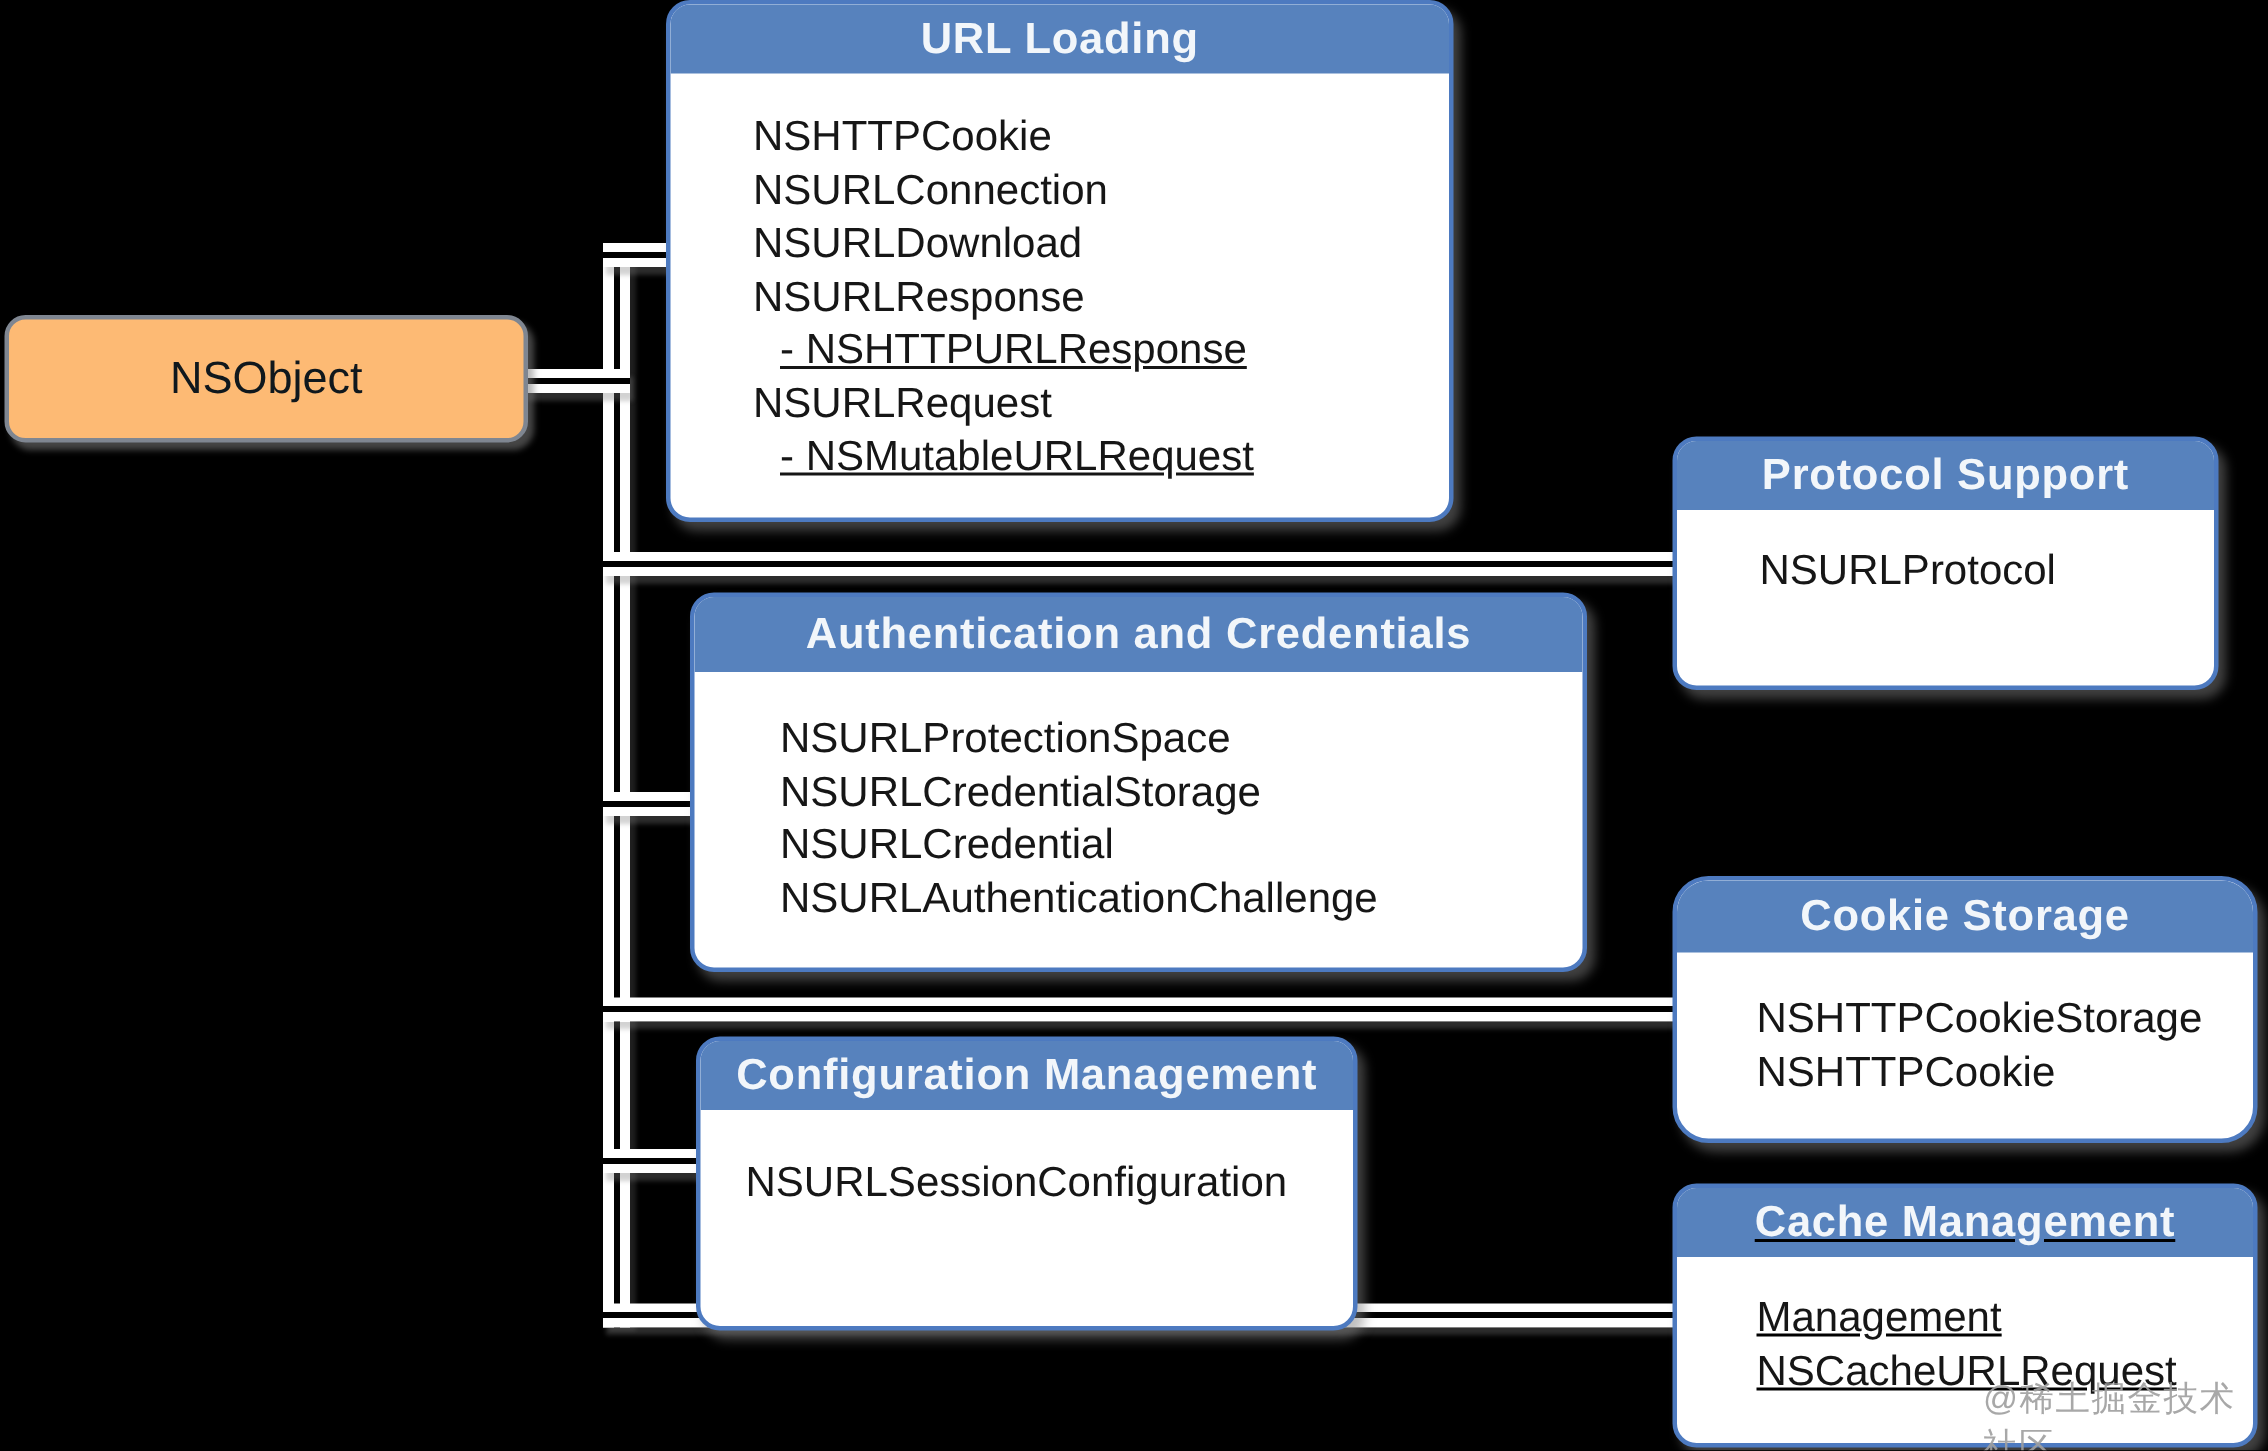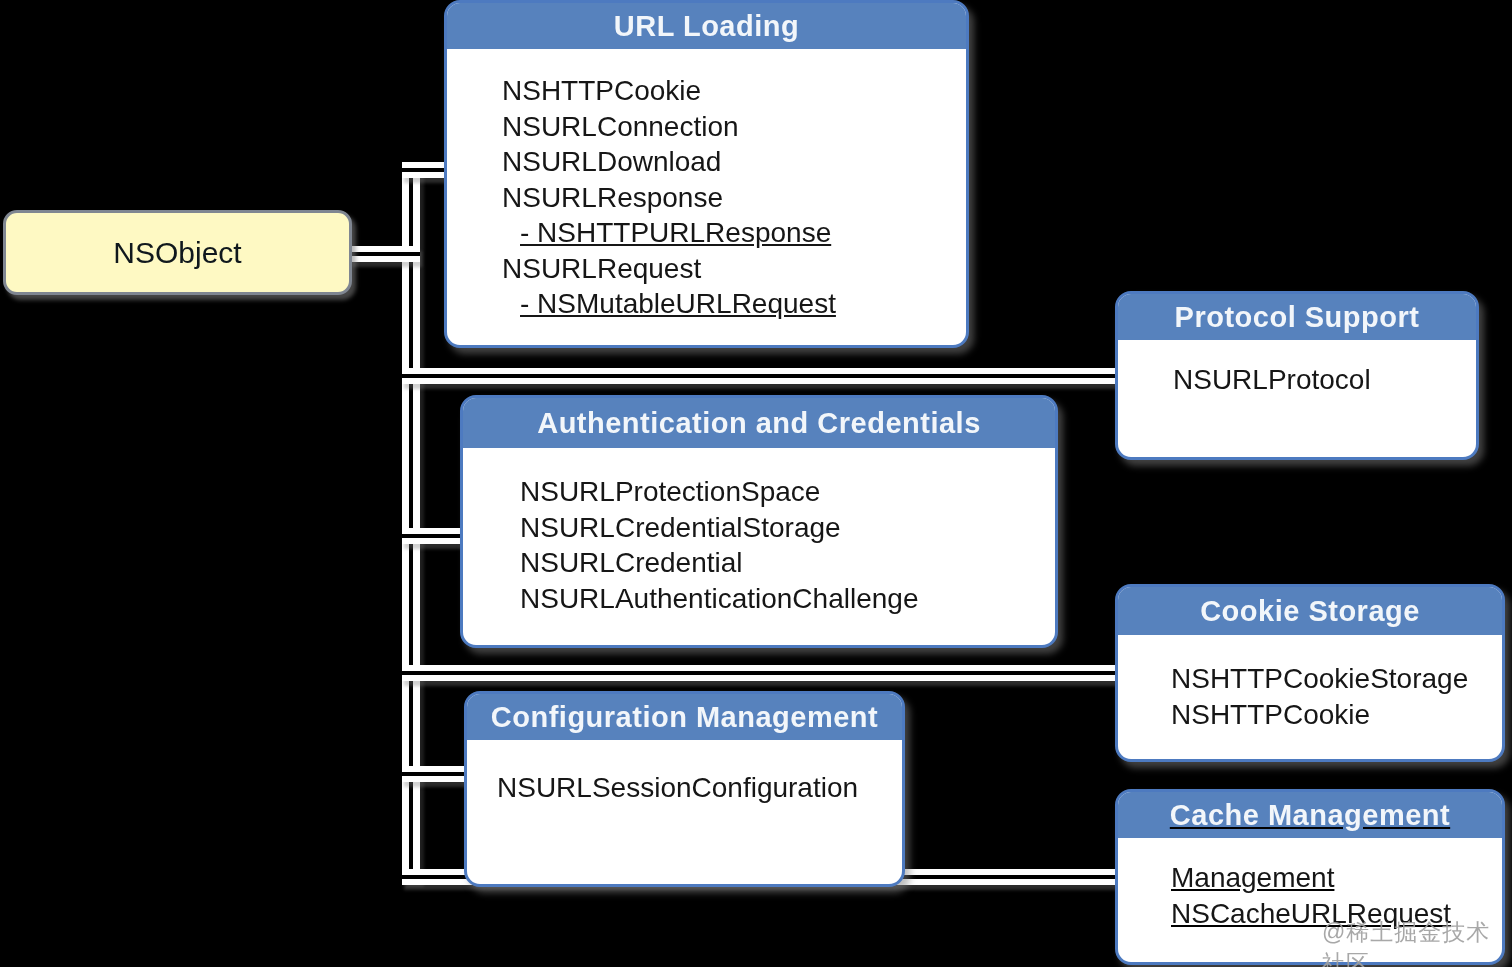--- a/index.html
+++ b/index.html
@@ -37,21 +37,21 @@
   #conn-auth         { left: 402px; top: 528px; width: 64px; }
   #conn-cookie       { left: 402px; top: 665px; width: 716px; }
   #conn-config       { left: 402px; top: 766px; width: 64px; }
   #conn-cache        { left: 402px; top: 869px; width: 716px; }
 
   
   .root-node {
     position: absolute;
     left: 3px; top: 210px;
     width: 349px; height: 85px;
-    background: #fef9c3;
+    background: #fdba74;
     border: 3px solid #7f8691;
     border-radius: 14px;
     box-shadow: 4px 5px 4px rgba(128,128,128,0.55);
     display: flex; align-items: center; justify-content: center;
     font-size: 30px; color: #10181d;
     z-index: 3;
     box-sizing: border-box;
   }
 
   
@@ -89,21 +89,21 @@
   #box-url-loading { left: 444px; top: 0;     width: 525px; height: 348px; }
   #box-url-loading .node-body { padding: 24px 0 0 55px; }
 
   #box-protocol    { left: 1115px; top: 291px; width: 364px; height: 169px; }
   #box-protocol .node-body { padding: 22px 0 0 55px; }
 
   #box-auth        { left: 460px; top: 395px; width: 598px; height: 253px; }
   #box-auth .node-header { height: 50px; line-height: 50px; }
   #box-auth .node-body { padding: 26px 0 0 57px; }
 
-  #box-cookie      { left: 1115px; top: 584px; width: 390px; height: 178px; }
+  #box-cookie      { left: 1115px; top: 584px; width: 390px; height: 178px; border-radius: 24px; }
   #box-cookie .node-header { height: 48px; line-height: 48px; }
   #box-cookie .node-body { padding: 26px 0 0 53px; }
 
   #box-config      { left: 464px; top: 691px; width: 441px; height: 196px; }
   #box-config .node-body { padding: 30px 0 0 30px; }
 
   #box-cache       { left: 1115px; top: 789px; width: 390px; height: 176px; text-decoration: underline; }
   #box-cache .node-body { padding: 22px 0 0 53px; }
 
   

